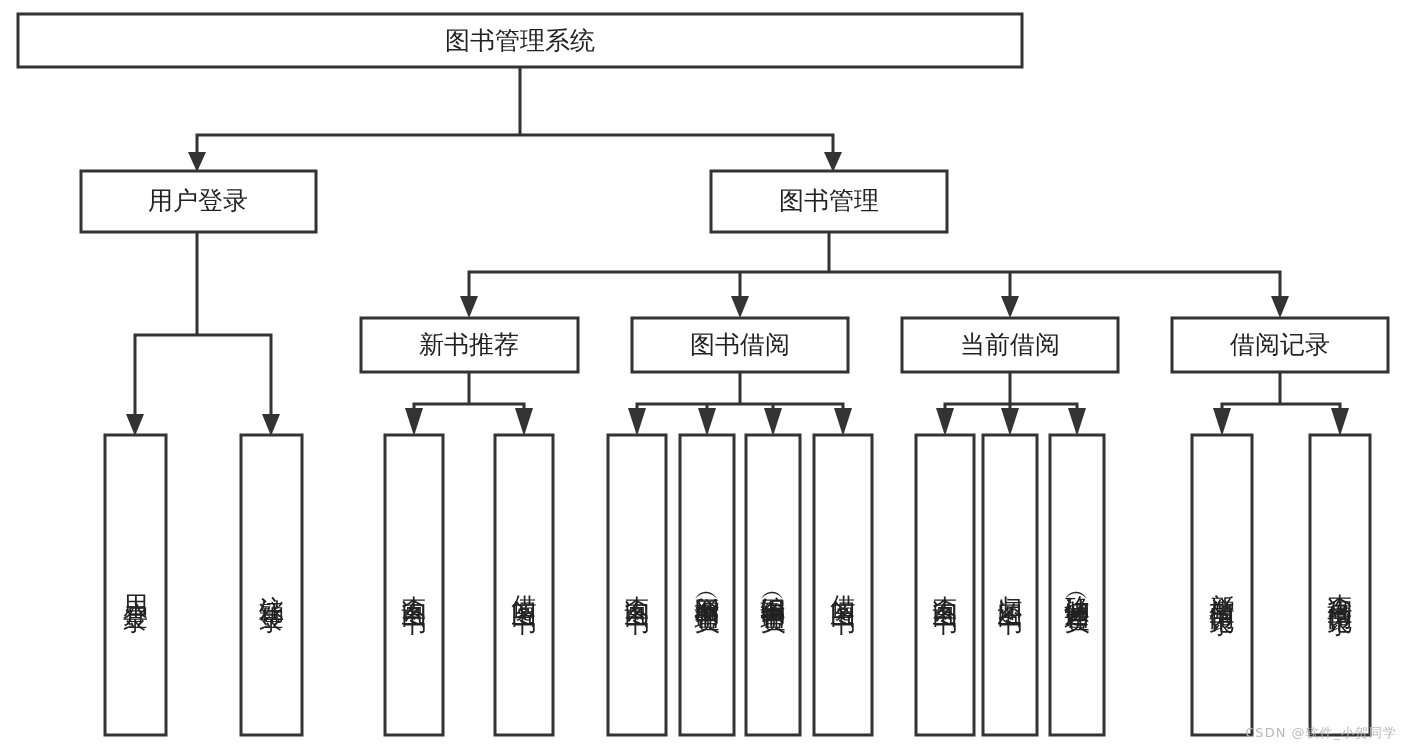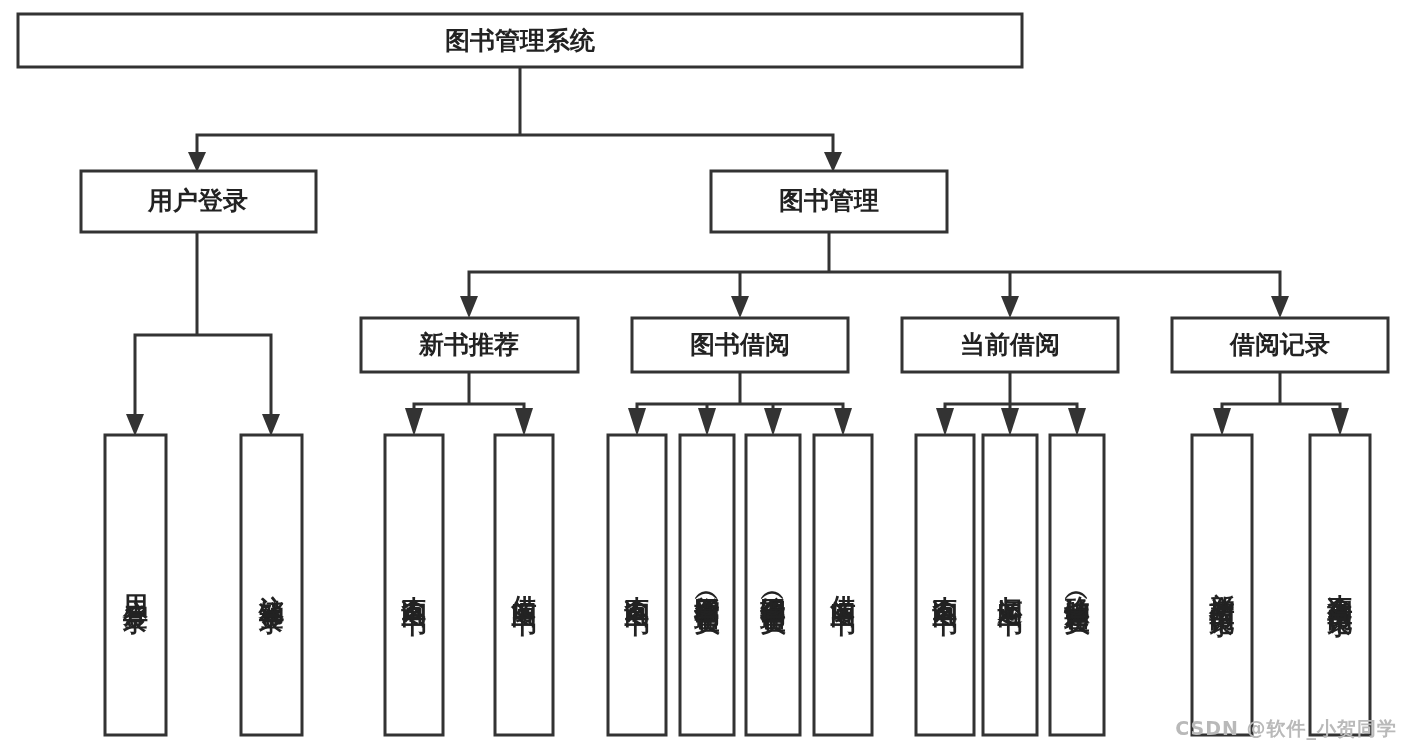--- a/index.html
+++ b/index.html
@@ -14,21 +14,20 @@
     position: relative;
     overflow: hidden;
     font-family: "DejaVu Sans", "Liberation Sans", sans-serif;
   }
   #diagram-root {
     position: absolute;
     left: 0;
     top: 0;
     width: 1405px;
     height: 747px;
-    font-weight: bold;
   }
   svg.diagram {
     display: block;
     width: 1405px;
     height: 747px;
     background: #ffffff;
   }
   .node-box {
     fill: #ffffff;
     stroke: #333333;
@@ -64,21 +63,21 @@
     color: #222222;
     line-height: 1;
     white-space: nowrap;
     pointer-events: none;
   }
   .watermark {
     position: absolute;
     right: 8px;
     bottom: 5px;
     font-family: "DejaVu Sans", "Liberation Sans", sans-serif;
-    font-size: 19px;
+    font-size: 13px;
     color: #b9b9b9;
     letter-spacing: 1px;
     user-select: none;
   }
 </style>
 </head>
 <body>
 
 <div id="diagram-root">
 

